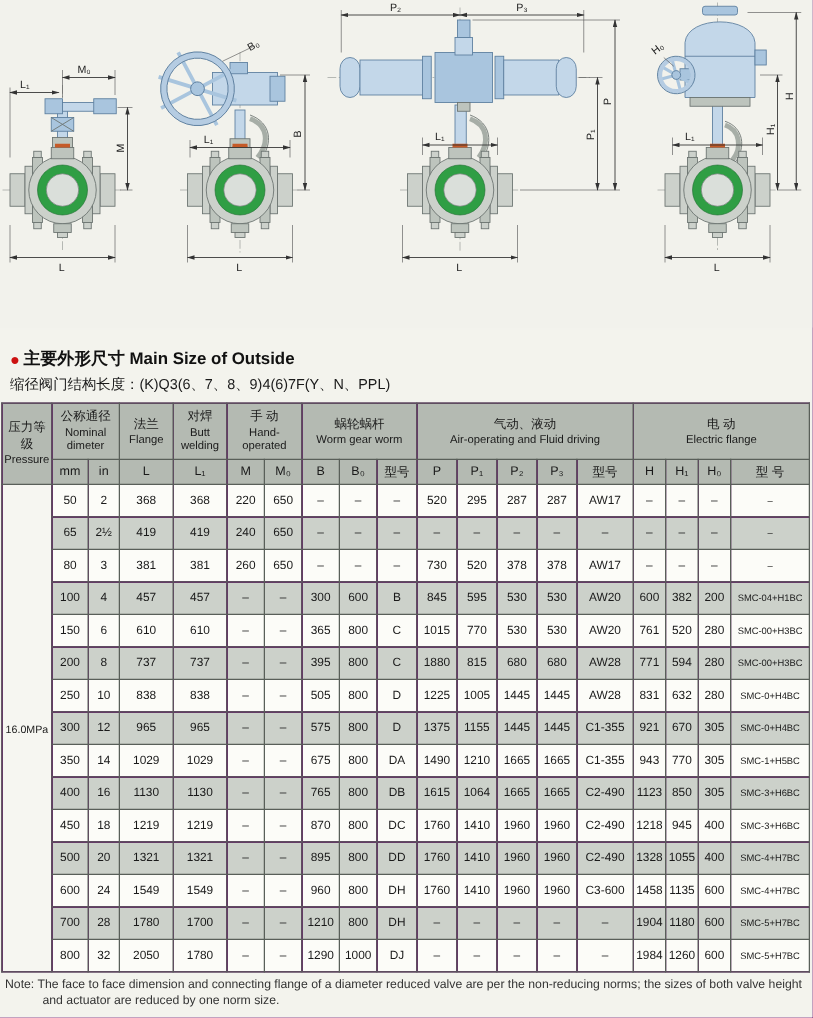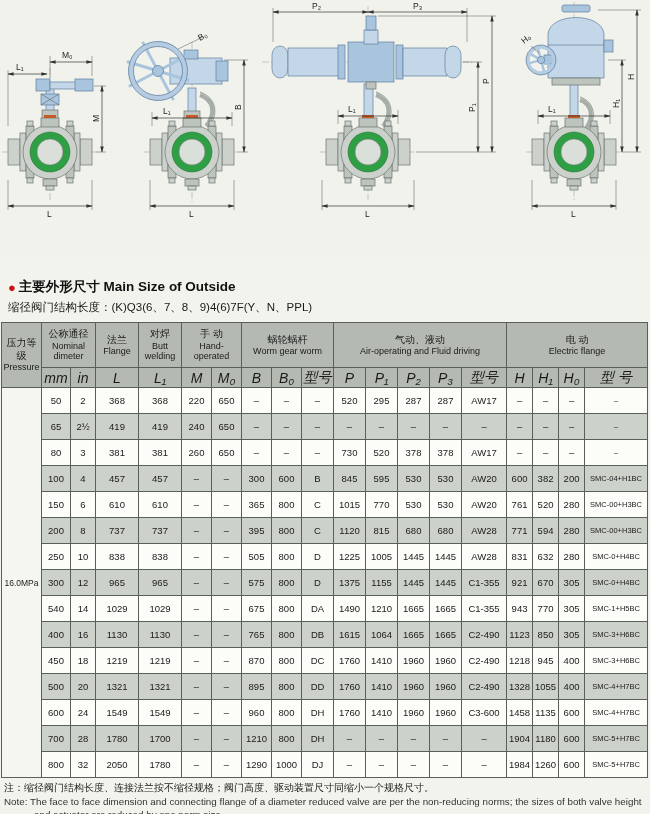--- a/index.html
+++ b/index.html
@@ -38,21 +38,21 @@
   table.size-table {
     width:534px; margin-left:1px; border-collapse:collapse; table-layout:fixed;
     border:1.4px solid #333; background:#701a75;
   }
   .size-table th, .size-table td {
     border:1px solid #595f59; text-align:center; vertical-align:middle;
     overflow:hidden; padding:0 1px;
   }
   .size-table thead th { background:#b4bab2; font-weight:normal; }
   .size-table thead tr.group-row th { height:45px; }
-  .size-table thead tr.sub-row th { height:20px; font-size:14px;font-style:italic; }
+  .size-table thead tr.sub-row th { height:20px; font-size:10px; }
   .th-zh { display:block; font-size:10px; line-height:1.25; }
   .th-en { display:block; font-size:9px; line-height:1.15; }
   .size-table tbody td { height:26px; font-size:9.5px; background:#fcfcf8; }
   .size-table tbody tr.shaded td { background:#ccd1ca; }
   .size-table tbody td:last-child { font-size:7.5px; }
   .size-table td.pressure-cell { background:#f6f6f1 !important; font-size:8.5px; white-space:nowrap; padding:0;margin-left:44px; }
 
   
   .notes { margin:3px 0 0 4px; }
   .note-zh { font-size:10px; line-height:14px; color:#222; }
@@ -429,21 +429,21 @@
         <tr class="shaded">
           <td>200</td>
           <td>8</td>
           <td>737</td>
           <td>737</td>
           <td>–</td>
           <td>–</td>
           <td>395</td>
           <td>800</td>
           <td>C</td>
-          <td>1120</td>
+          <td>1880</td>
           <td>815</td>
           <td>680</td>
           <td>680</td>
           <td>AW28</td>
           <td>771</td>
           <td>594</td>
           <td>280</td>
           <td>SMC-00+H3BC</td>
         </tr>
         <tr>
@@ -480,21 +480,21 @@
           <td>1155</td>
           <td>1445</td>
           <td>1445</td>
           <td>C1-355</td>
           <td>921</td>
           <td>670</td>
           <td>305</td>
           <td>SMC-0+H4BC</td>
         </tr>
         <tr>
-          <td>540</td>
+          <td>350</td>
           <td>14</td>
           <td>1029</td>
           <td>1029</td>
           <td>–</td>
           <td>–</td>
           <td>675</td>
           <td>800</td>
           <td>DA</td>
           <td>1490</td>
           <td>1210</td>
@@ -623,18 +623,17 @@
           <td>–</td>
           <td>1984</td>
           <td>1260</td>
           <td>600</td>
           <td>SMC-5+H7BC</td>
         </tr>
       </tbody>
   </table>
 
   <div class="notes">
-    <div class="note-zh">注：缩径阀门结构长度、连接法兰按不缩径规格；阀门高度、驱动装置尺寸同缩小一个规格尺寸。</div>
     <div class="note-en">Note: The face to face dimension and connecting flange of a diameter reduced valve are per the non-reducing norms; the sizes of both valve height</div>
     <div class="note-en indent">and actuator are reduced by one norm size.</div>
   </div>
 
 </div>
 
 </body></html>

